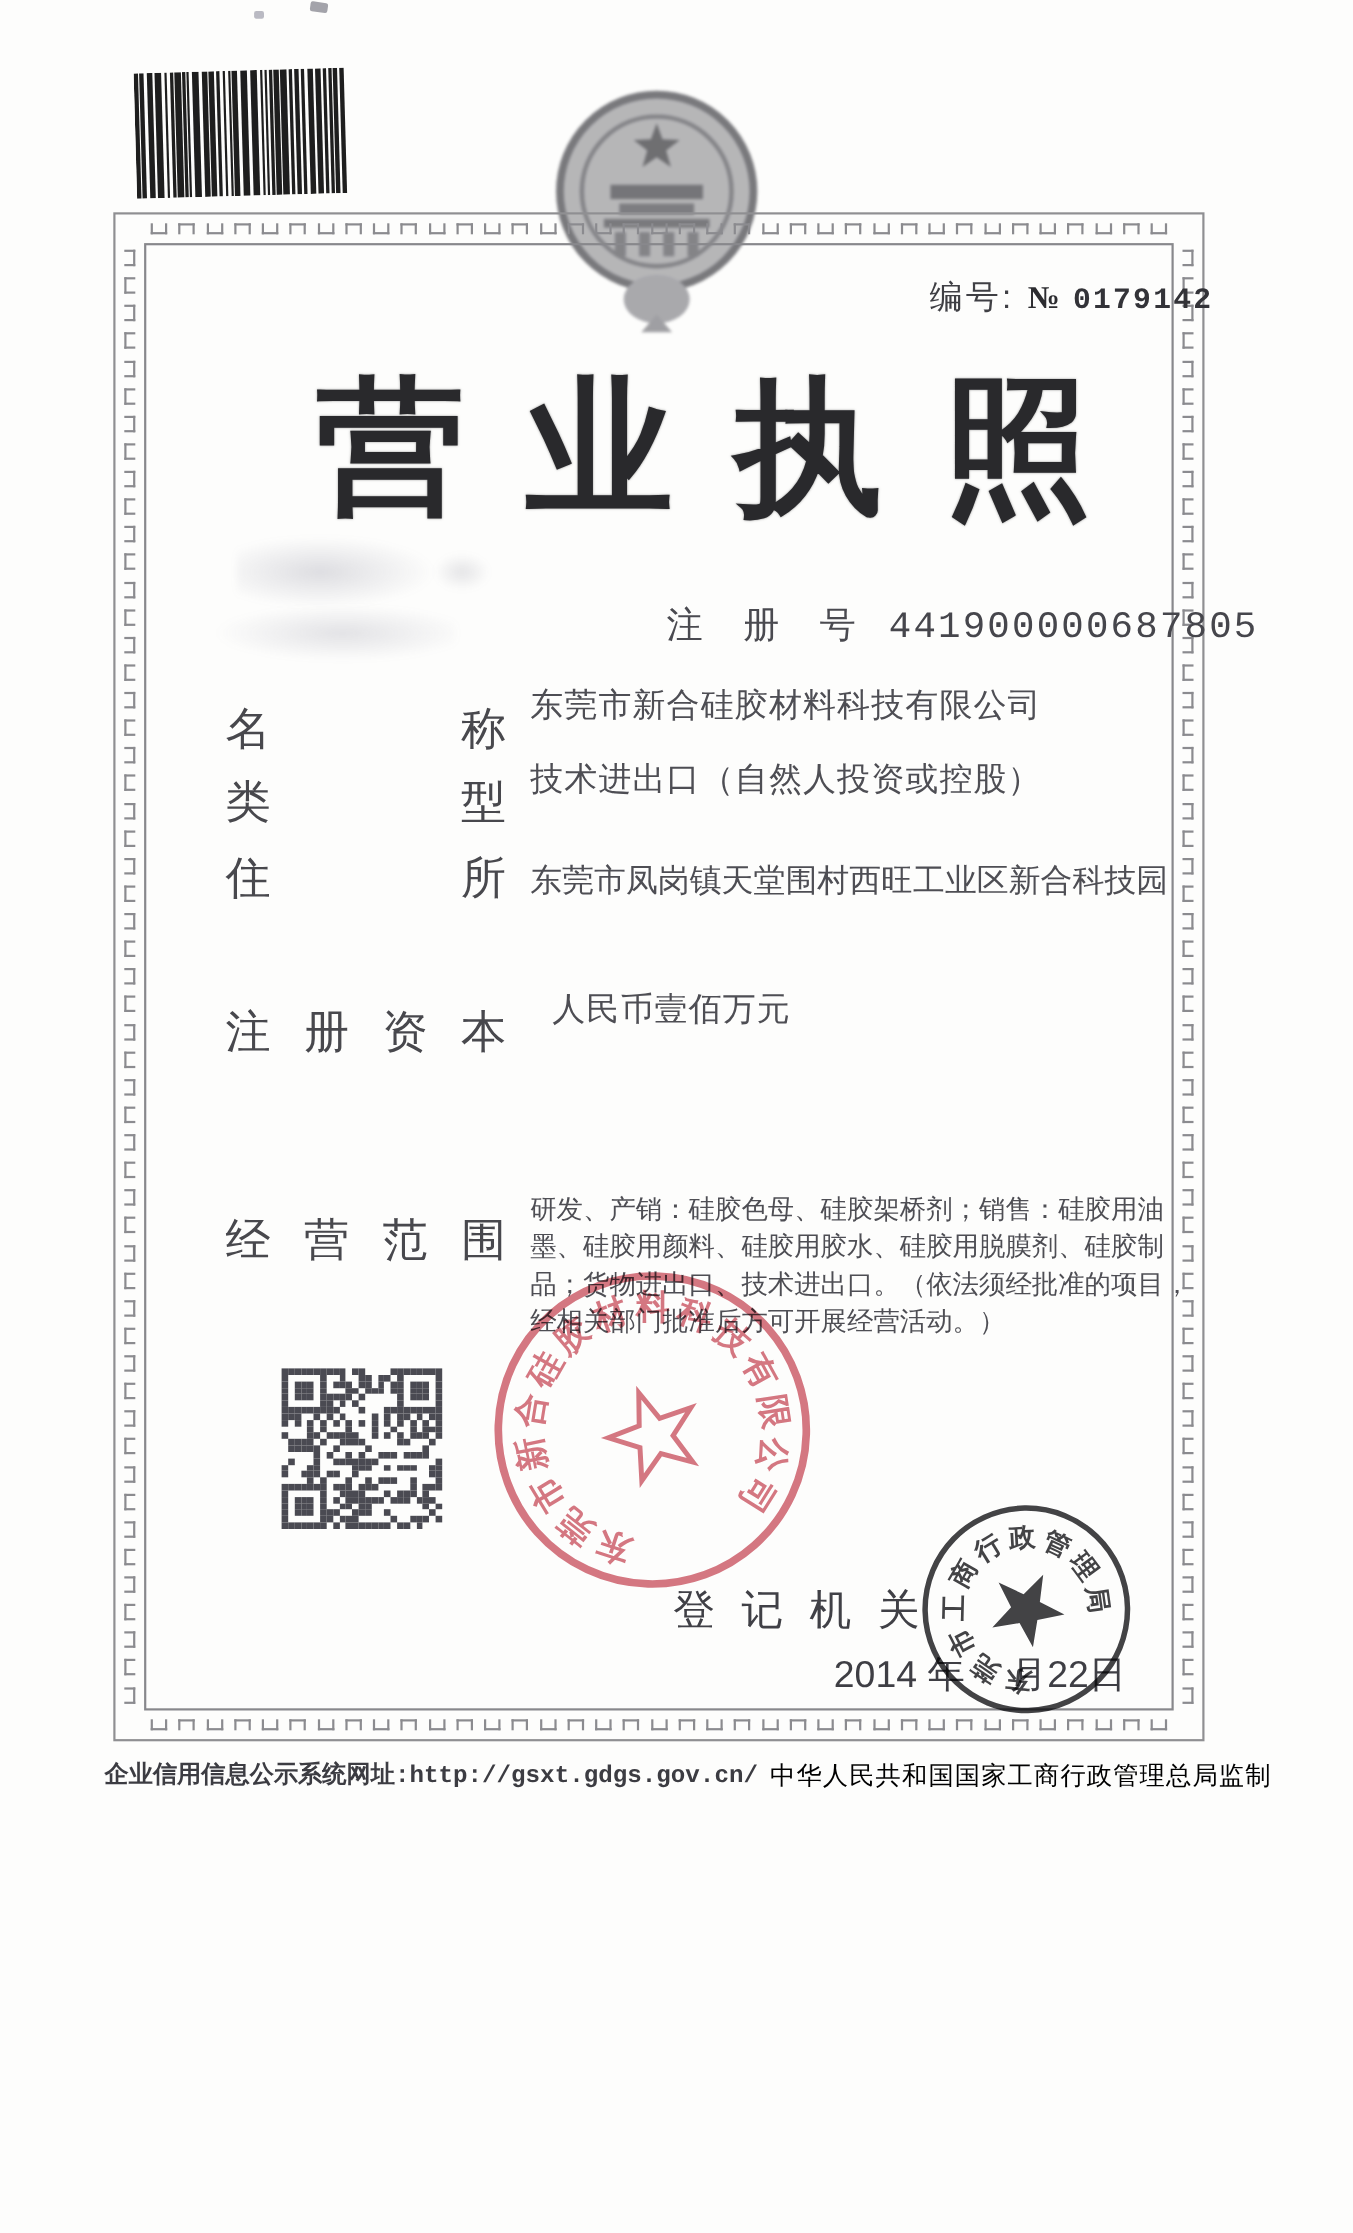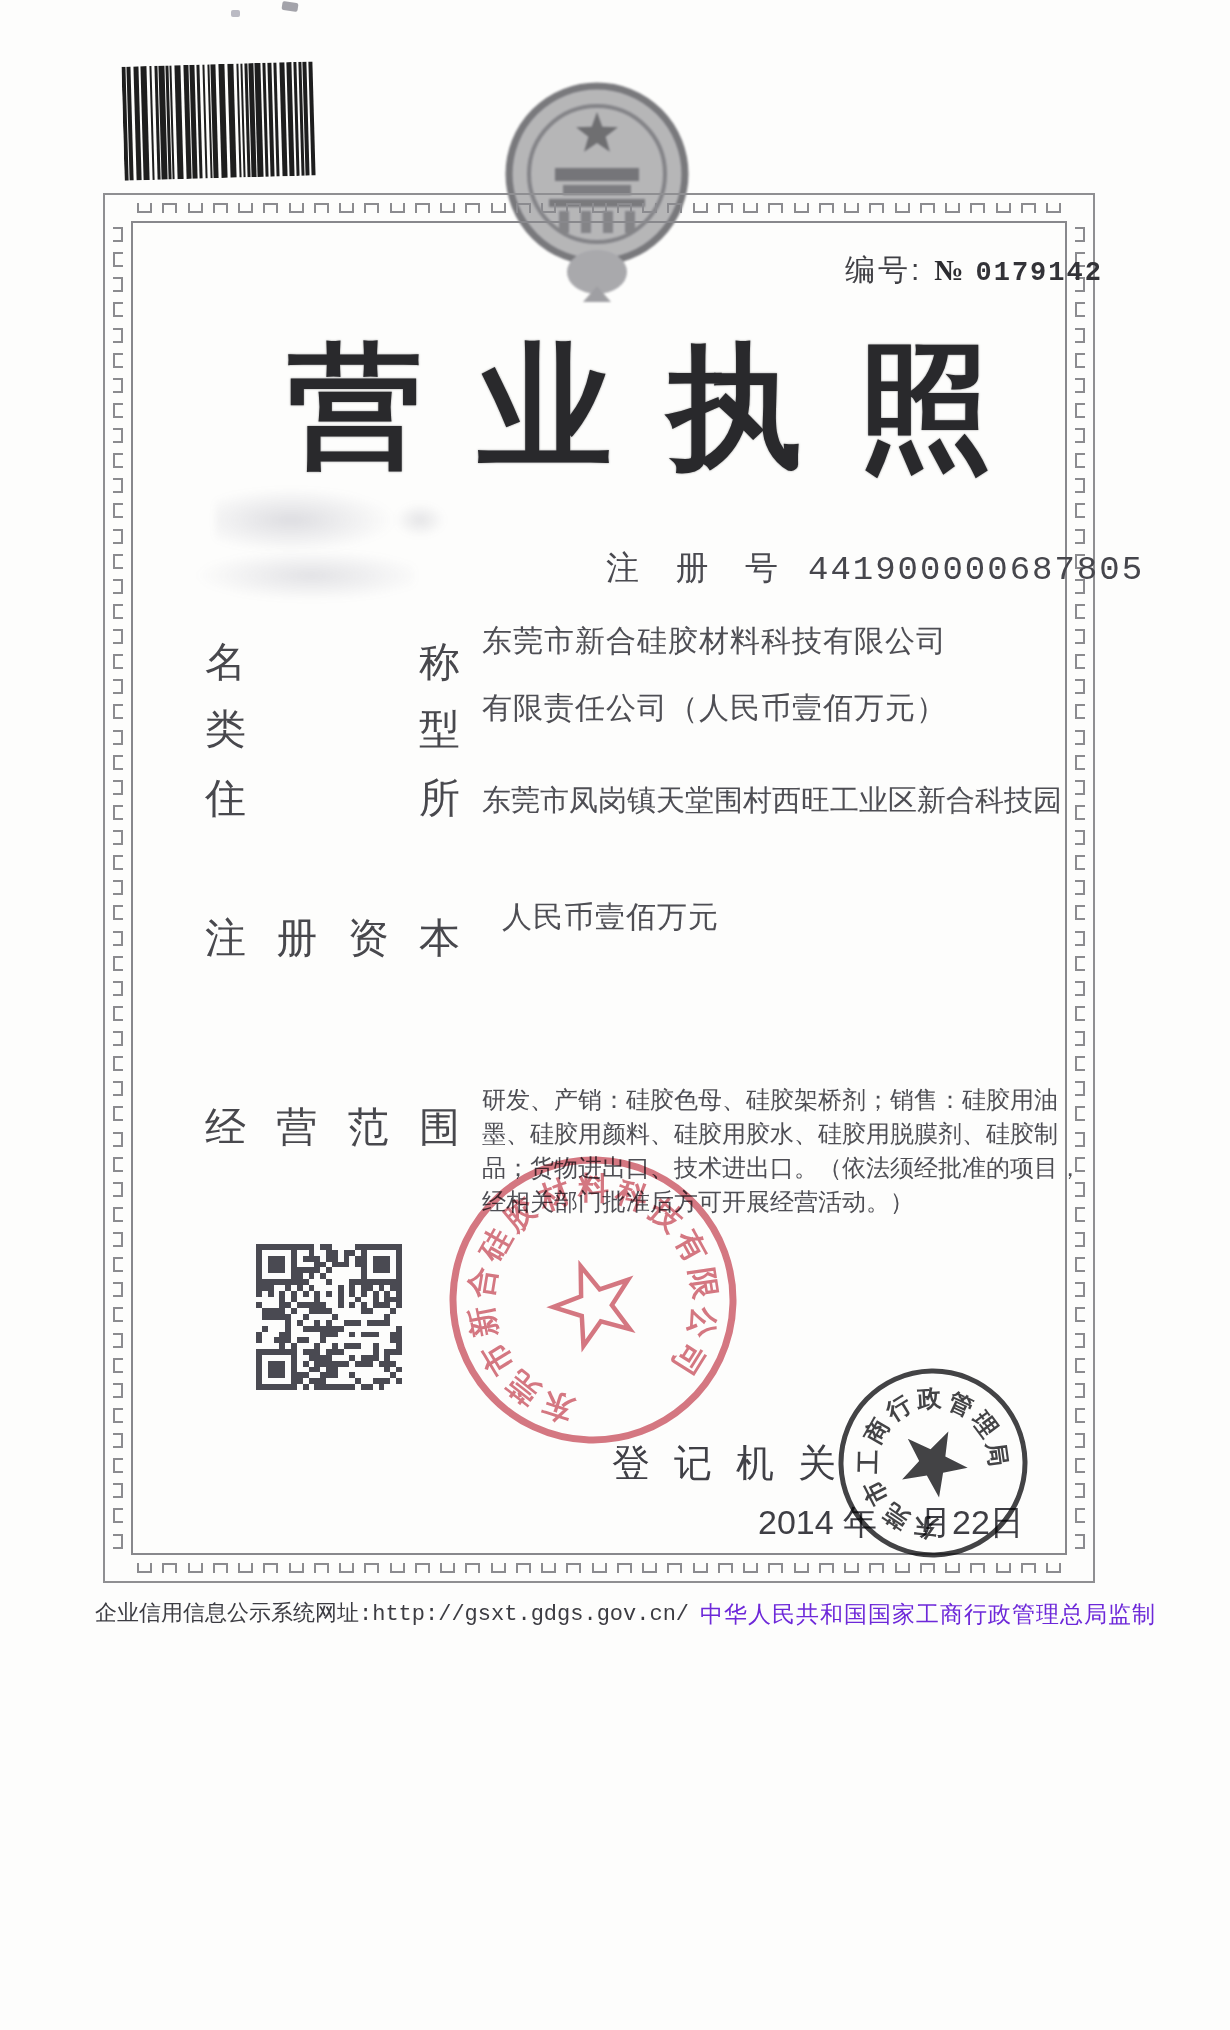--- a/index.html
+++ b/index.html
@@ -85,23 +85,23 @@
   .registrar { position:absolute; left:612px; top:1438px; font-size:38px; font-weight:500;
                letter-spacing:24px; color:#404046; }
   .dateline { position:absolute; left:0; top:1500px; width:1230px; height:50px;
               font-size:34px; color:#3e3e44; }
   .dateline .d-year  { position:absolute; left:758px; }
   .dateline .d-month { position:absolute; left:918px; }
   .dateline .d-day   { position:absolute; left:952px; }
 
   
   .footer-left { position:absolute; left:95px; top:1598px; font-size:22px; color:#3c3c42;
-                 font-family:"Liberation Mono", monospace; letter-spacing:0; }
+                 font-family:"Liberation Mono", monospace; letter-spacing:0;font-weight:bold; }
   .footer-right { position:absolute; left:700px; top:1599px; font-size:23px; font-weight:500;
-                  color:#6d28d9; letter-spacing:1px; }
+                  color:#000000; letter-spacing:1px; }
 </style>
 </head>
 <body>
 
 <div class="page">
 
   <div class="noise n1"></div>
   <div class="noise n2"></div>
   <div class="smudge s1"></div>
   <div class="smudge s2"></div>
@@ -393,21 +393,21 @@
     <span class="lbl">注册号</span>
     <span class="val">441900000687805</span>
   </div>
 
   <div class="row r1">
     <span class="lbl">名称</span>
     <span class="val">东莞市新合硅胶材料科技有限公司</span>
   </div>
   <div class="row r2">
     <span class="lbl">类型</span>
-    <span class="val">有限责任公司（人民币壹佰万元）</span>
+    <span class="val">技术进出口（自然人投资或控股）</span>
   </div>
   <div class="row r3">
     <span class="lbl">住所</span>
     <span class="val">东莞市凤岗镇天堂围村西旺工业区新合科技园</span>
   </div>
   <div class="row r5">
     <span class="lbl">注册资本</span>
     <span class="val">人民币壹佰万元</span>
   </div>
   <div class="row r8">

